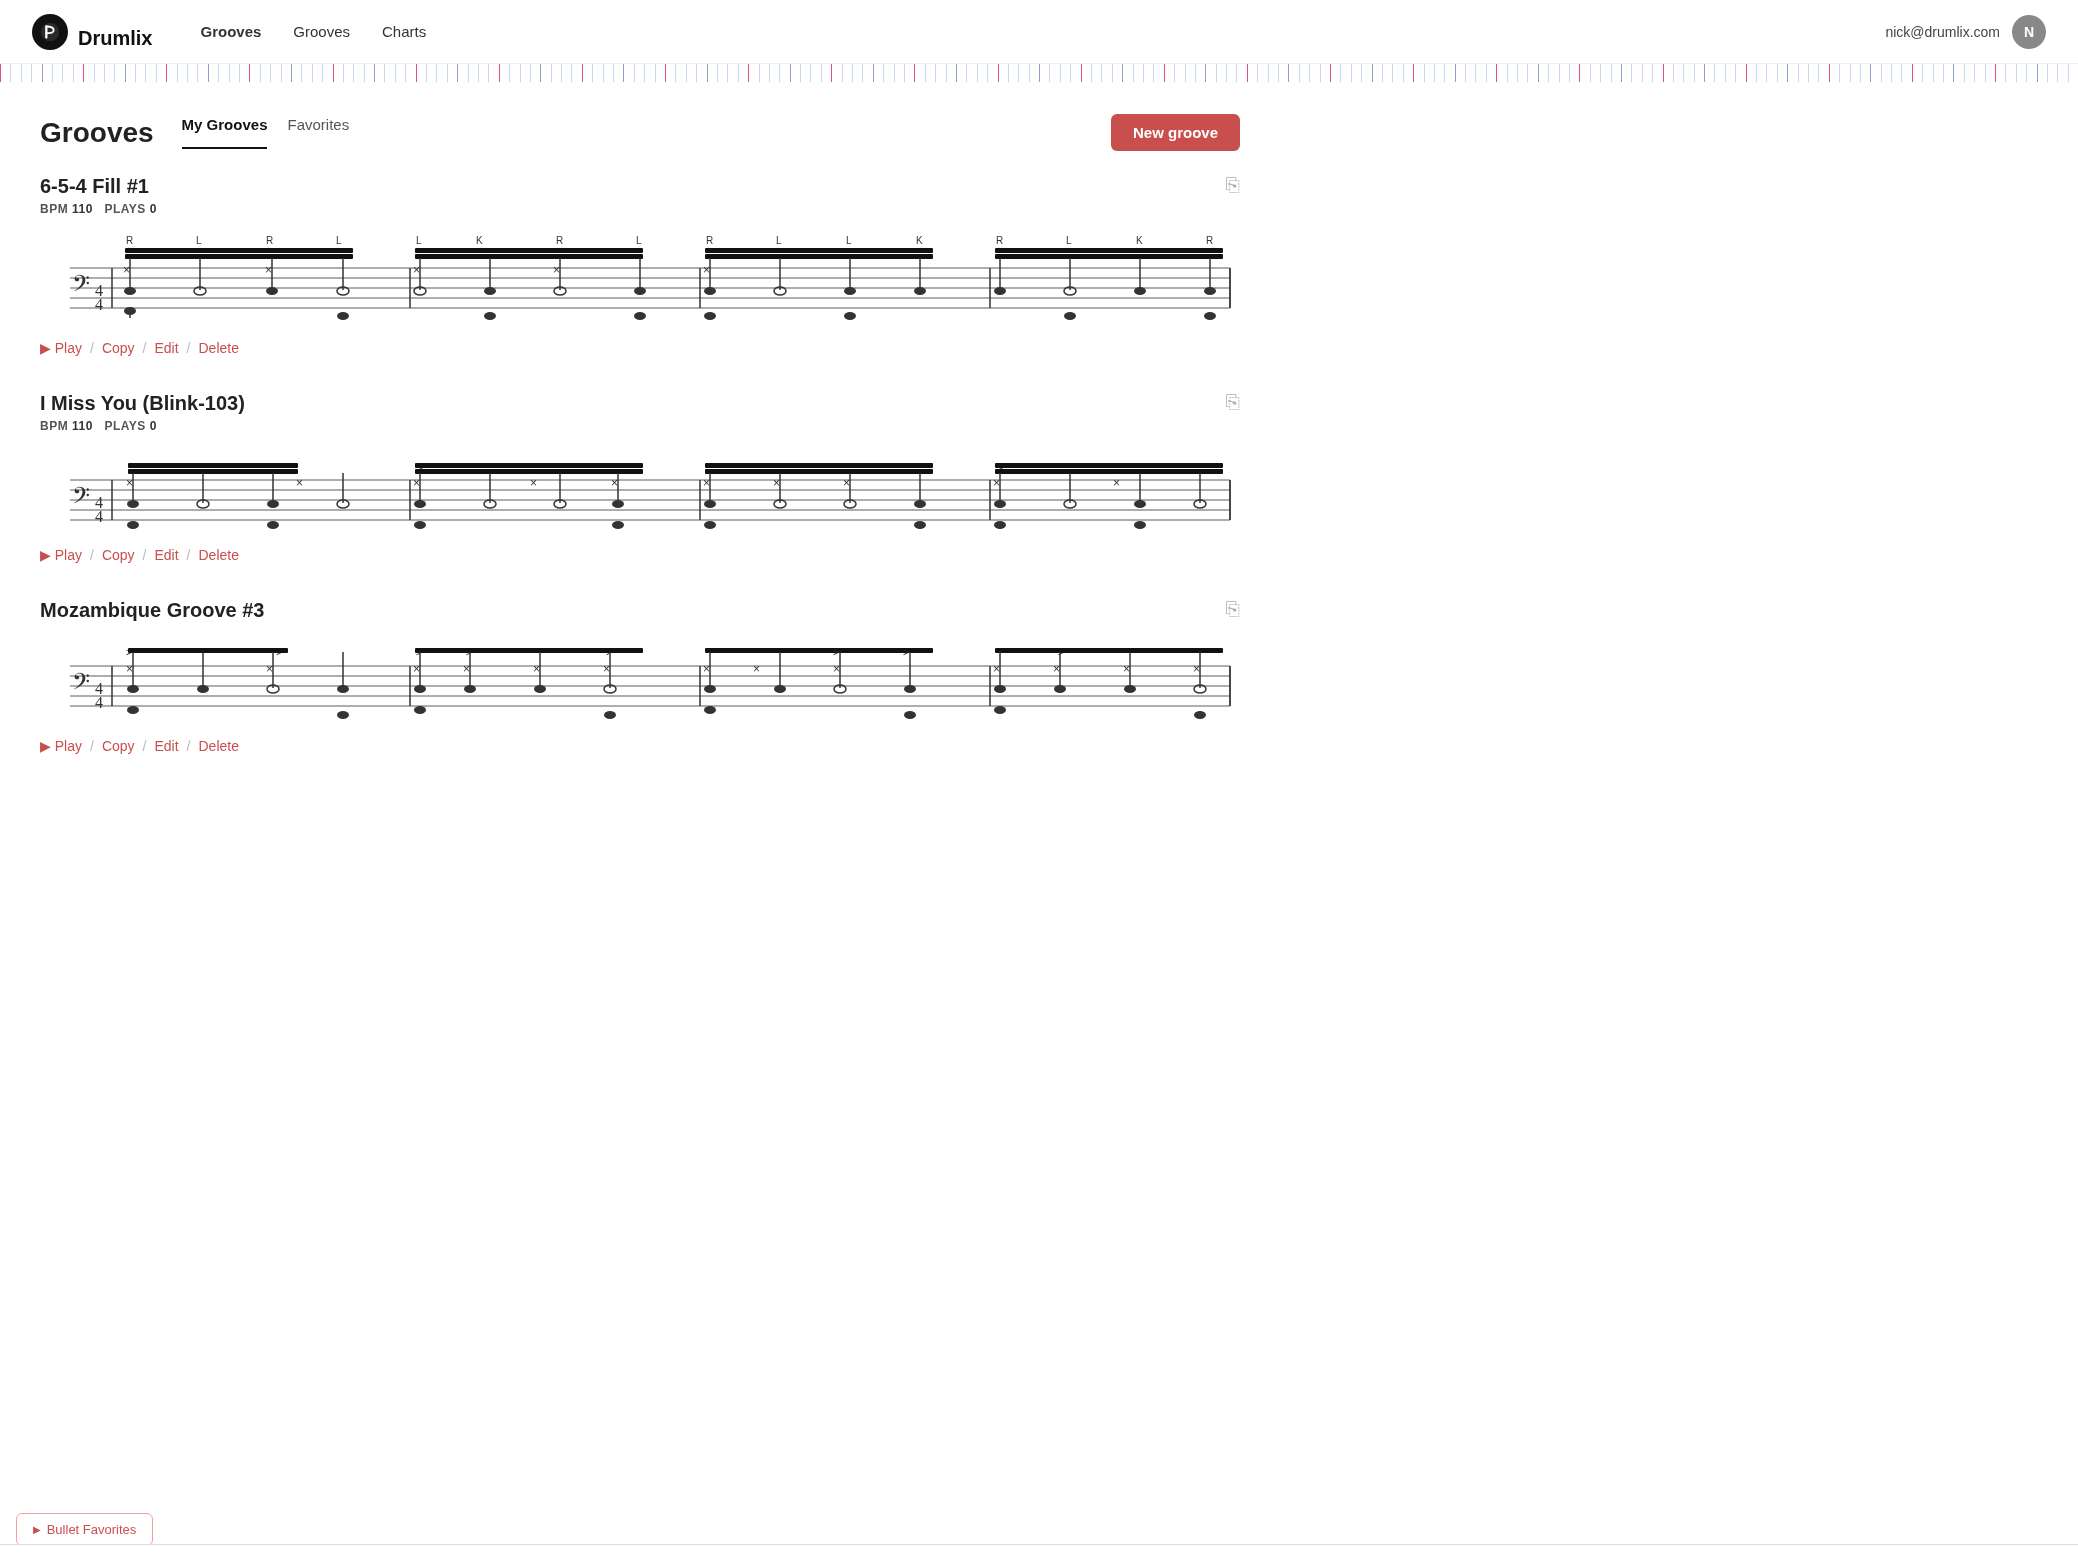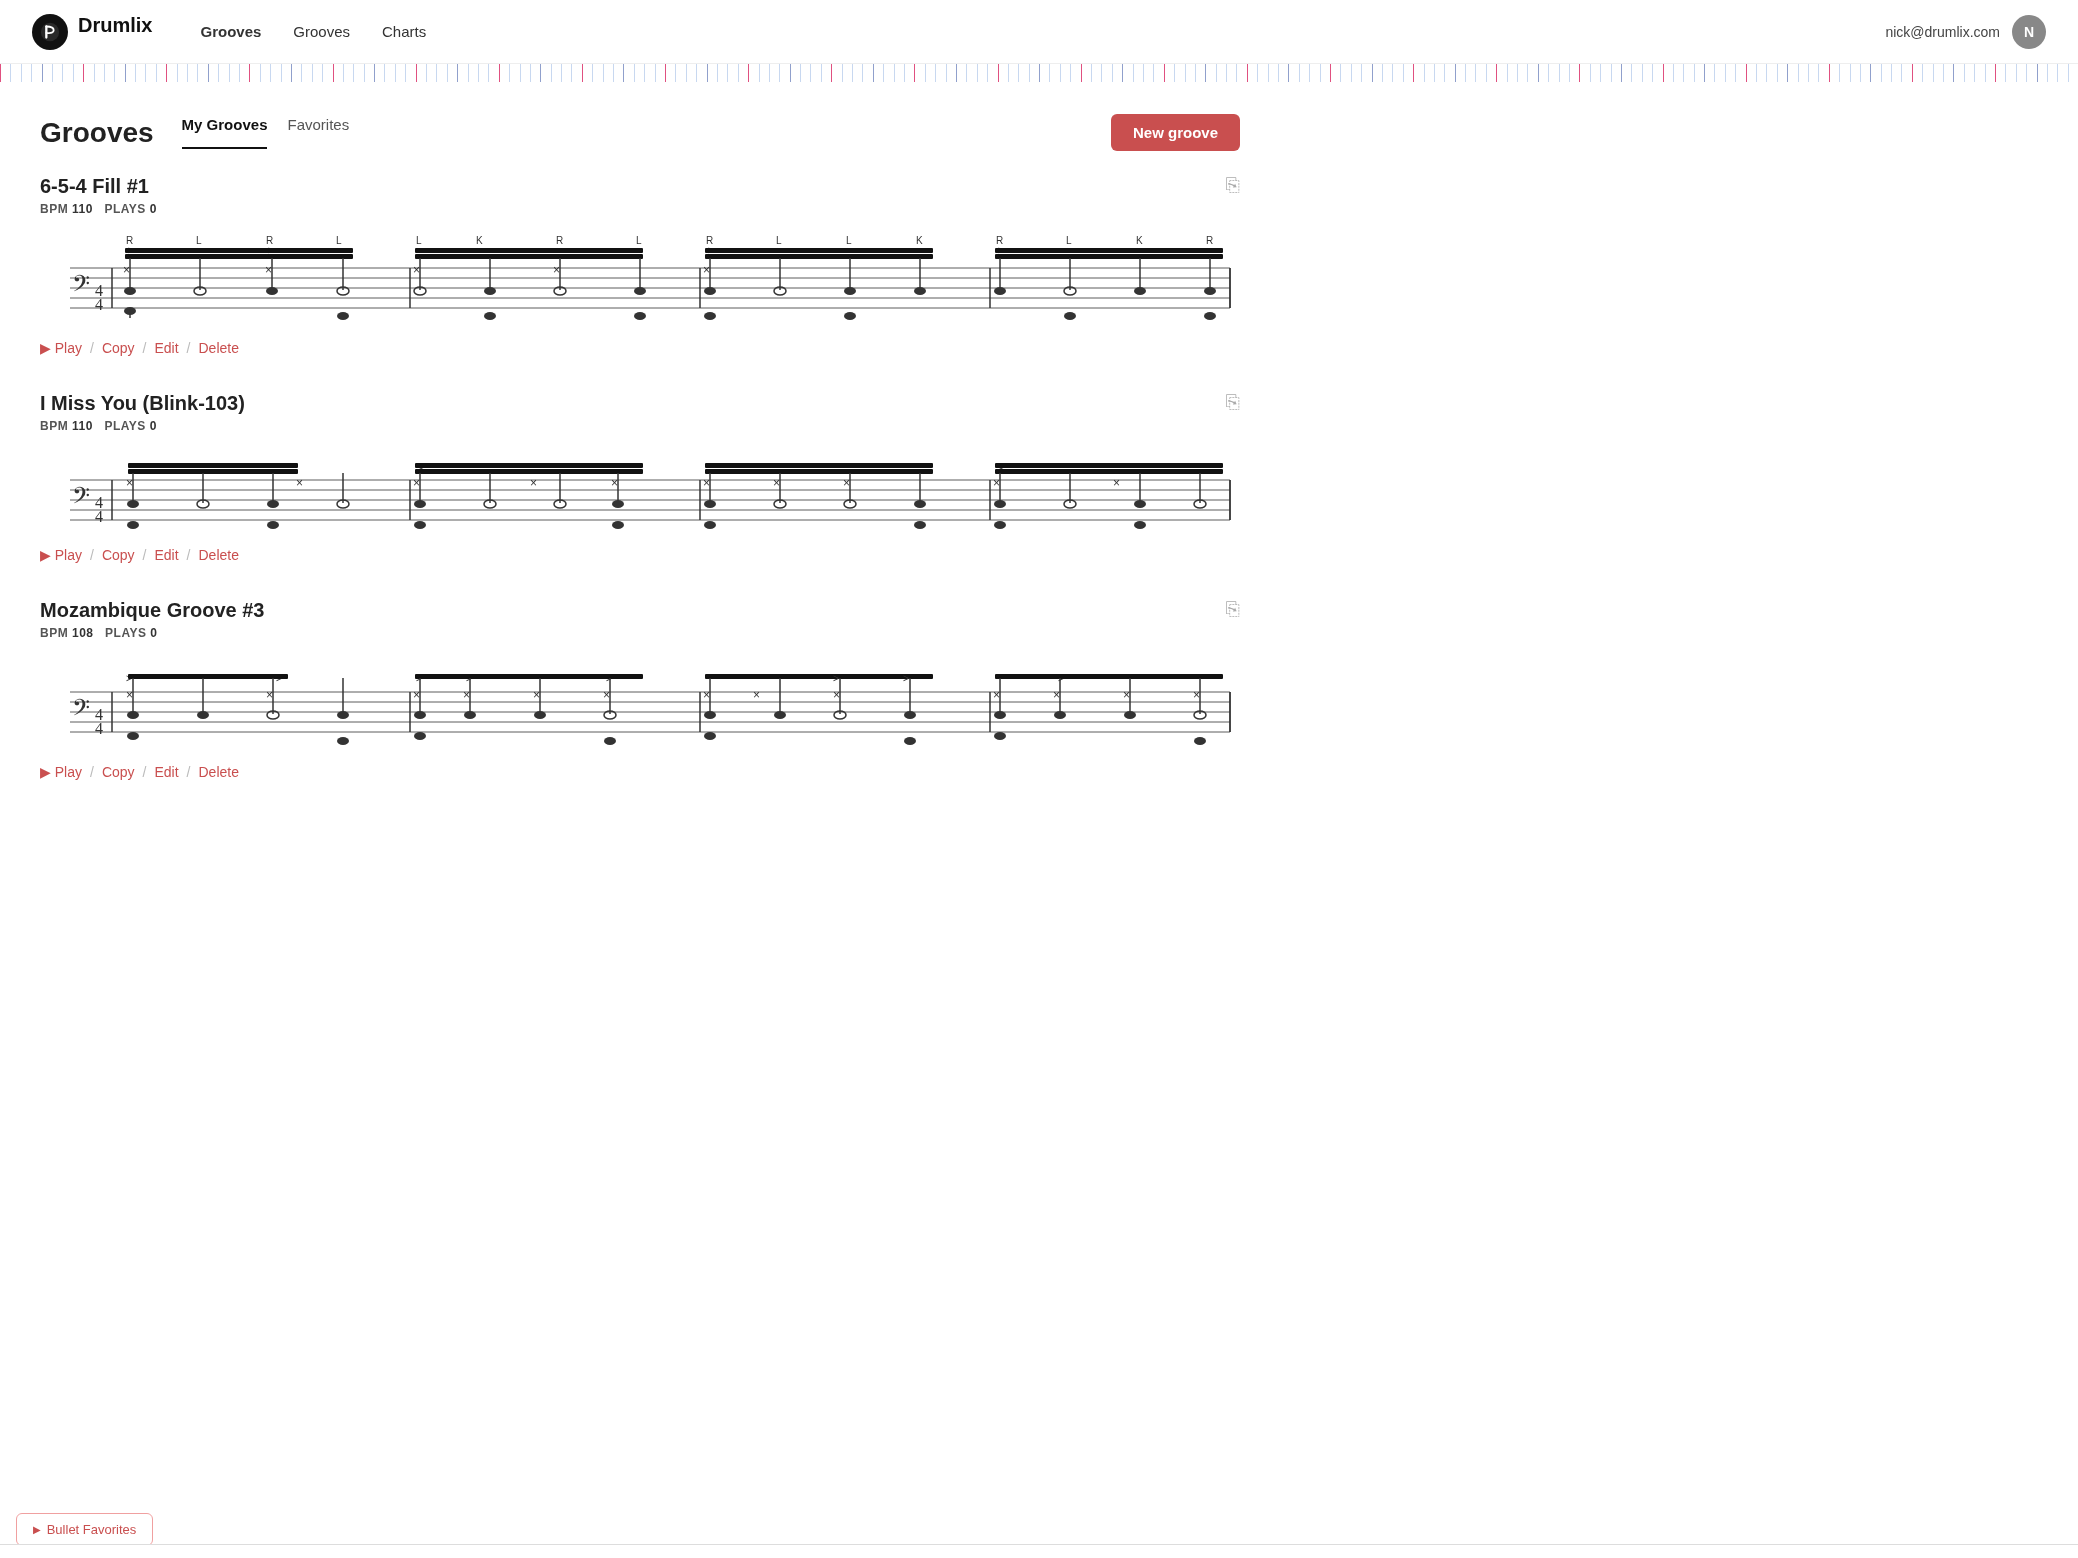--- a/index.html
+++ b/index.html
@@ -3,21 +3,21 @@
   <meta charset="utf-8">
   <style>
     * { box-sizing: border-box; margin: 0; padding: 0; }
     body { font-family: -apple-system, BlinkMacSystemFont, 'Segoe UI', sans-serif; background: #fff; color: #222; }
 
     
     .navbar {
       display: flex; align-items: center; padding: 0 32px; height: 64px;
       border-bottom: 1px solid #eee; background: #fff;
     }
-    .logo-area { display: flex; align-items: flex-start; gap: 10px; margin-right: 48px; }
+    .logo-area { display: flex; align-items: flex-end; gap: 10px; margin-right: 48px; }
     .logo-circle {
       width: 36px; height: 36px; background: #111; border-radius: 50%;
       display: flex; align-items: center; justify-content: center;
     }
     .logo-circle svg { width: 22px; height: 22px; }
     .logo-text { font-size: 20px; font-weight: 700; color: #111; }
     .nav-links { display: flex; gap: 32px; flex: 1; }
     .nav-link { font-size: 15px; color: #333; text-decoration: none; cursor: pointer; }
     .nav-link.active { font-weight: 600; }
     .nav-right { display: flex; align-items: center; gap: 12px; }
@@ -546,23 +546,20 @@
       <span class="action-sep">/</span>
       <span class="action-link">Delete</span>
     </div>
   </div>
 
   <div class="groove-section">
     <div class="groove-header">
       <h2 class="groove-title">Mozambique Groove #3</h2>
       <span class="share-icon">⎘</span>
     </div>
-    <div class="groove-meta">
-      <span>BPM</span>&nbsp;<span style="font-weight:700;color:#333">108</span>&nbsp;&nbsp;&nbsp;<span>PLAYS</span>&nbsp;<span style="font-weight:700;color:#333">0</span>
-    </div>
 
     <div class="notation-container">
       <svg class="notation-svg" viewBox="0 0 1200 100" height="100">
         <line x1="30" y1="40" x2="1190" y2="40" stroke="#333" stroke-width="0.8"></line>
         <line x1="30" y1="50" x2="1190" y2="50" stroke="#333" stroke-width="0.8"></line>
         <line x1="30" y1="60" x2="1190" y2="60" stroke="#333" stroke-width="0.8"></line>
         <line x1="30" y1="70" x2="1190" y2="70" stroke="#333" stroke-width="0.8"></line>
         <line x1="30" y1="80" x2="1190" y2="80" stroke="#333" stroke-width="0.8"></line>
         <text x="32" y="68" font-size="28" font-family="serif" fill="#333">𝄢</text>
         <text x="55" y="68" font-size="16" font-family="serif" fill="#333">4</text>

